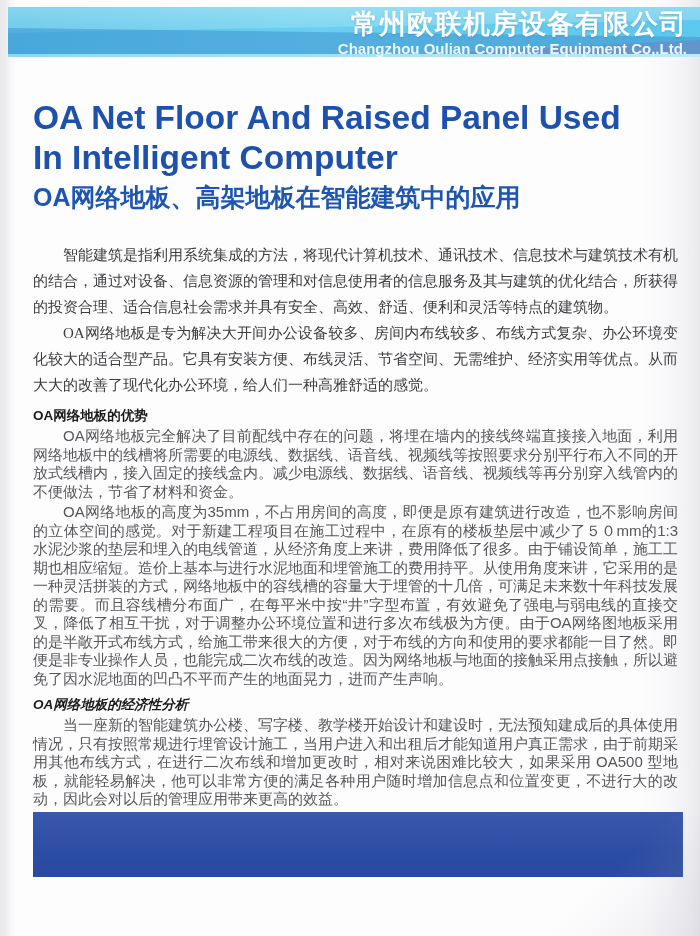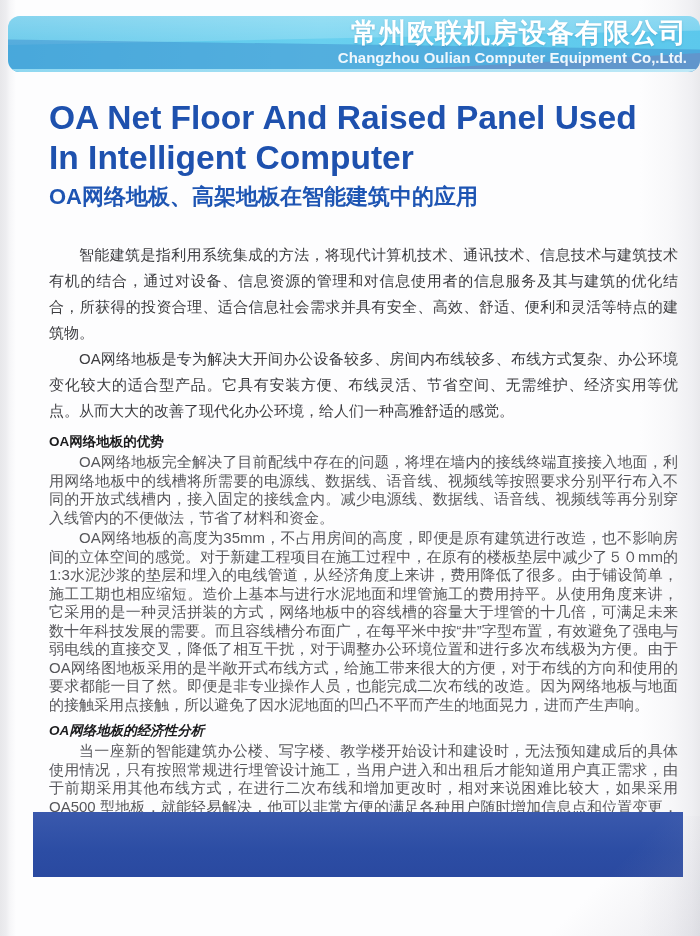--- a/index.html
+++ b/index.html
@@ -15,23 +15,22 @@
       #fdfdfe 640px, #f7f7f9 672px, #efeff2 692px, #e9e9ec 700px);
   }
   .scan-shadow {
     position:absolute; right:0; bottom:0; width:220px; height:120px;
     background:linear-gradient(135deg, rgba(0,0,0,0) 55%, rgba(175,175,190,0.22) 100%);
     pointer-events:none;
   }
 
   
   .banner {
-    position:absolute; top:16px; left:8px; right:0; height:56px; overflow:hidden;
+    position:absolute; top:7px; left:8px; right:0; height:50px; overflow:hidden;
     background:linear-gradient(96deg,#53c2e8 0%, #69d0ef 45%, #5cc8ec 100%);
-    border-radius:12px;
   }
   .banner .wave-top {
     position:absolute; inset:0;
     background:linear-gradient(to bottom, rgba(255,255,255,0.30), rgba(255,255,255,0));
     clip-path:polygon(0 0, 100% 0, 100% 26%, 0 52%);
   }
   .banner .wave-mid {
     position:absolute; inset:0;
     background:rgba(62,142,206,0.50);
     clip-path:polygon(0 42%, 100% 60%, 100% 100%, 0 100%);
@@ -48,30 +47,30 @@
   .banner-text { position:absolute; top:2px; right:13px; text-align:right; z-index:2; }
   .company-cn {
     font-size:27px; line-height:31px; font-weight:700; color:#ffffff;
     letter-spacing:1px; text-shadow:0 1px 2px rgba(30,90,140,0.25);
   }
   .company-en {
     font-size:15px; line-height:16px; font-weight:700; color:#eef7fd; margin-top:1px;
   }
 
   
-  .content { position:absolute; top:56px; left:33px; right:22px;margin-left:16px; }
+  .content { position:absolute; top:56px; left:33px; right:22px; }
   .title-en {
     margin:42px 0 0; font-size:33.5px; line-height:40px;
     font-weight:700; color:#1e51ae;
   }
   .title-cn {
-    margin:4px 0 0; font-size:22px; line-height:30px;
+    margin:4px 0 0; font-size:25px; line-height:30px;
     font-weight:700; color:#1e55b3;
   }
-  .intro { margin-top:30px; }
+  .intro { margin-top:30px;font-family:Liberation Serif, serif; }
   .intro p {
     margin:0; font-size:15px; line-height:26px; color:#3d3d40;
     text-align:justify; text-indent:2em;
   }
   .sec-heading {
     margin:0; font-size:13.5px; line-height:18px; font-weight:700; color:#1b1b1d;
   }
   .sec-heading.first { margin-top:9px; }
   .sec-heading.second { margin-top:8px;font-style:italic; }
   .sec-p {

